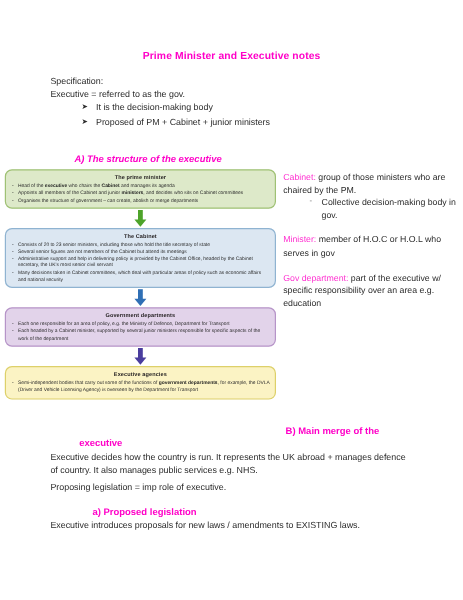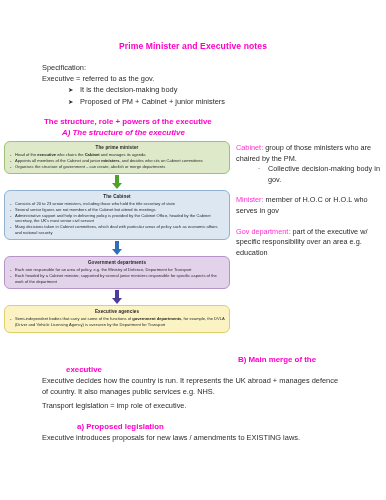--- a/index.html
+++ b/index.html
@@ -227,21 +227,20 @@
     <div class="spec-sub">
       <span class="arrow-bullet">➤</span>
       <span>It is the decision-making body</span>
     </div>
     <div class="spec-sub">
       <span class="arrow-bullet">➤</span>
       <span>Proposed of PM + Cabinet + junior ministers</span>
     </div>
   </div>
 
-  <div class="section-heading h-struct">The structure, role + powers of the executive</div>
   <div class="section-heading h-structA">A)  The structure of the executive</div>
 
   <div class="flow">
 
     <div class="fbox box-pm">
       <div class="fbox-title">The prime minister</div>
       <ul>
         <li>Head of the <b>executive</b> who chairs the <b>Cabinet</b> and manages its agenda</li>
         <li>Appoints all members of the Cabinet and junior <b>ministers</b>, and decides who sits on Cabinet committees</li>
         <li>Organises the structure of government – can create, abolish or merge departments</li>
@@ -310,18 +309,18 @@
         <span class="term">Gov department:</span><span> part of the executive w/ specific responsibility over an area e.g. education</span>
       </div>
     </div>
 
   </div>
 
   <div class="h-mainrole">B)  Main merge of the</div>
   <div class="h-mainrole2">executive</div>
 
   <div class="body-para p-exec">Executive decides how the country is run. It represents the UK abroad + manages defence of country. It also manages public services e.g. NHS.</div>
-  <div class="body-para p-prop">Transport legislation = imp role of executive.</div>
+  <div class="body-para p-prop">Proposing legislation = imp role of executive.</div>
 
   <div class="h-proposed">a)  Proposed legislation</div>
   <div class="body-para p-intro">Executive introduces proposals for new laws / amendments to EXISTING laws.</div>
 
 </div>
 
 </body></html>

